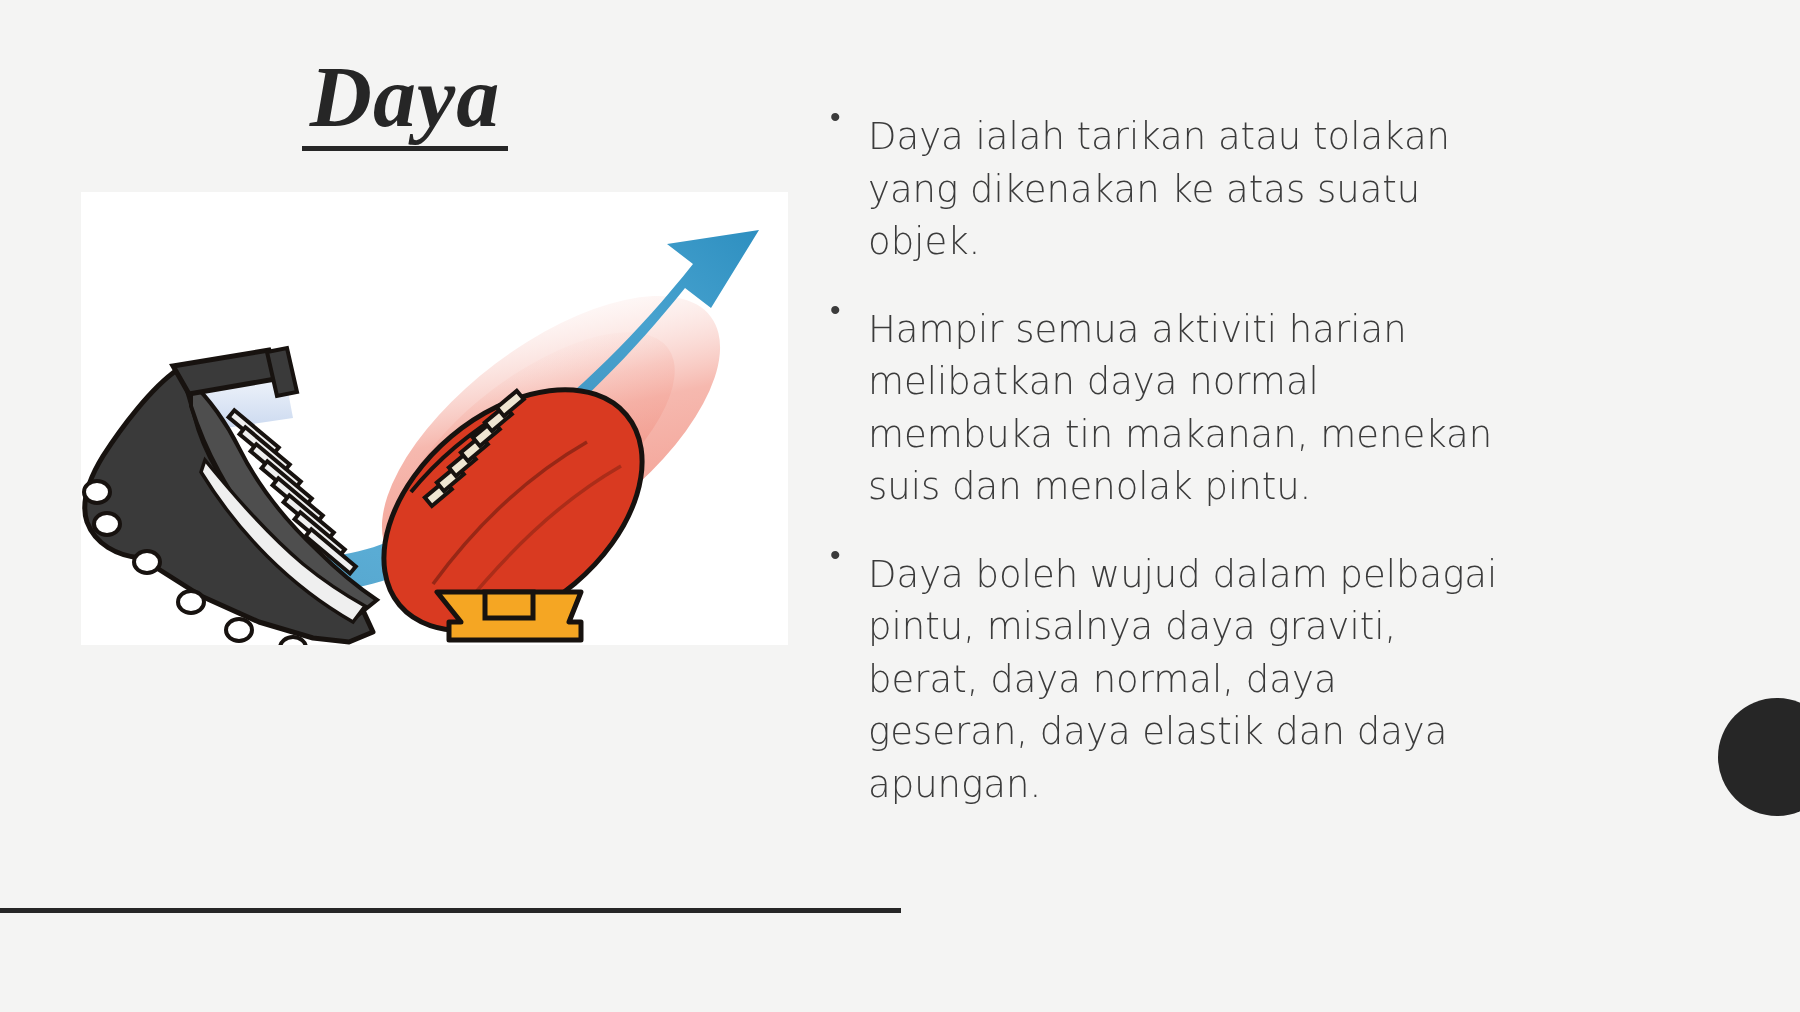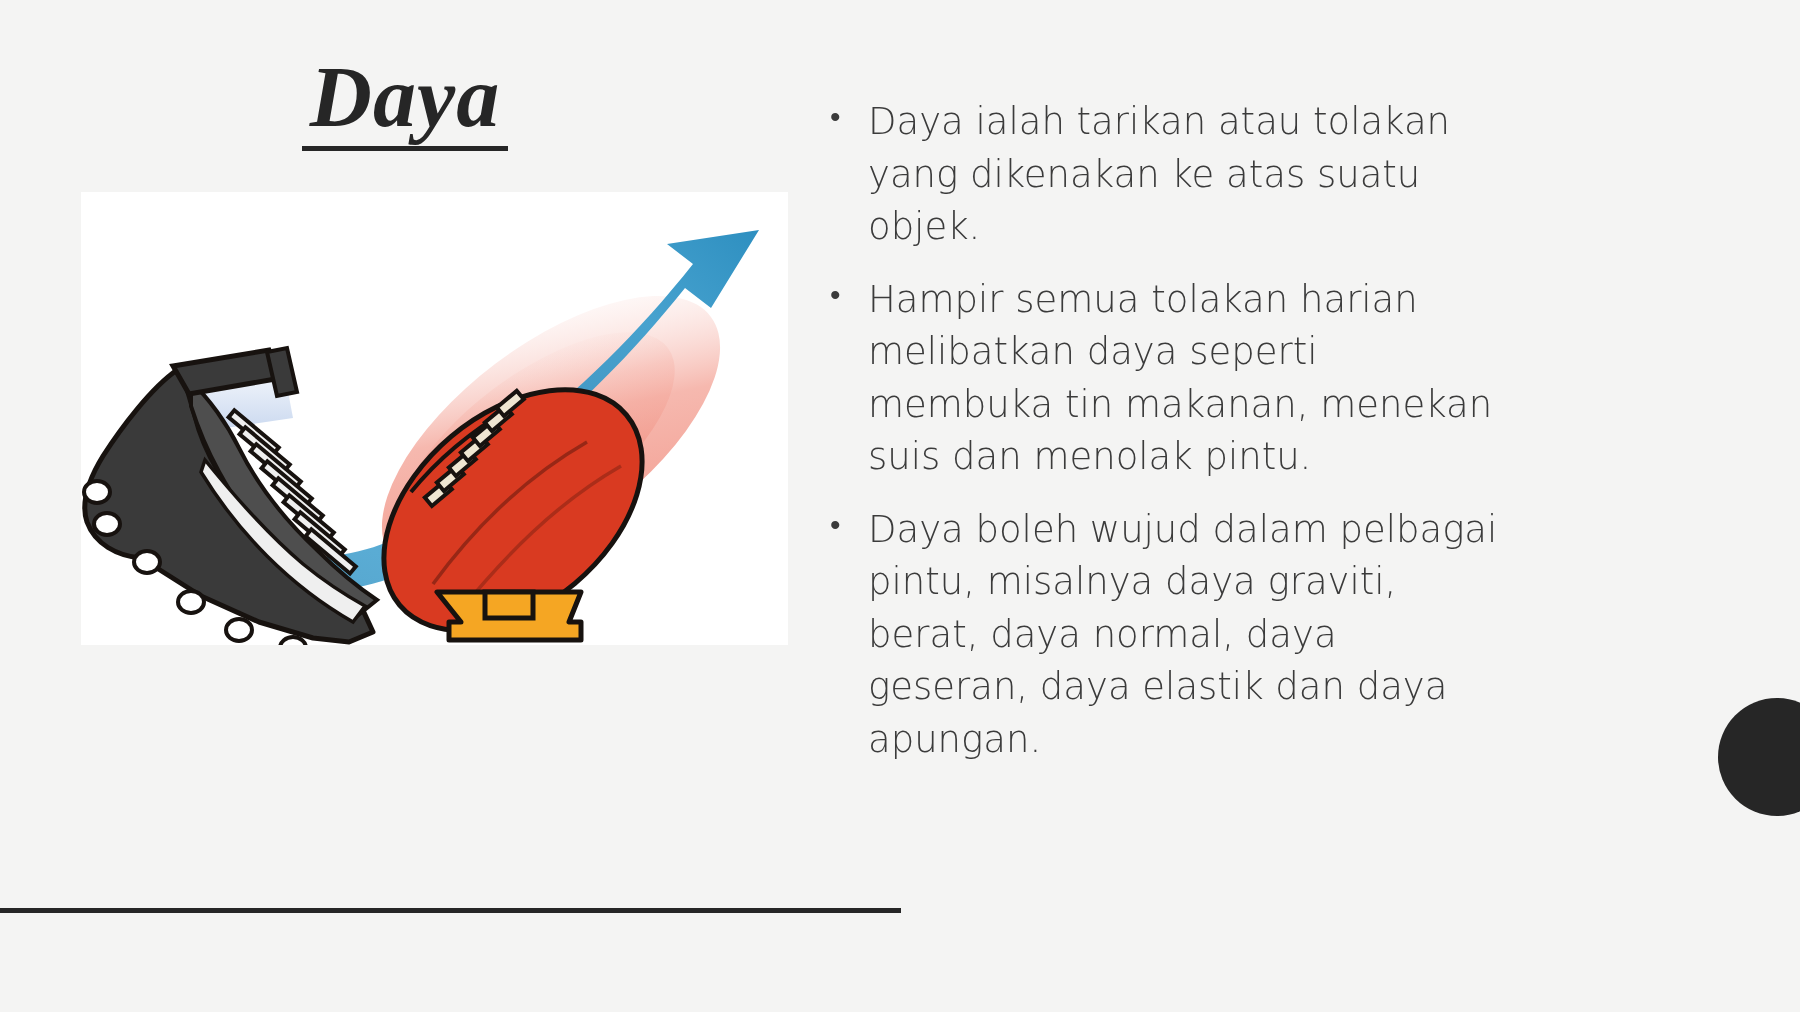--- a/index.html
+++ b/index.html
@@ -71,20 +71,21 @@
     width: 48px;
     font-size: 30px;
     line-height: 1.42;
     color: #3b3b3b;
     text-align: left;
     padding-left: 10px;
     box-sizing: border-box;
   }
   .bullet .txt {
     flex: 1 1 auto;
+    margin-top: 15px;
   }
 
   
   #rule {
     position: absolute;
     left: 0px;
     top: 908px;
     width: 901px;
     height: 5px;
     background: #262626;
@@ -209,21 +210,21 @@
 
   <div id="body">
 
     <div class="bullet">
       <span class="dot">•</span>
       <span class="txt">Daya ialah tarikan atau tolakan yang dikenakan ke atas suatu objek.</span>
     </div>
 
     <div class="bullet">
       <span class="dot">•</span>
-      <span class="txt">Hampir semua tolakan harian melibatkan daya seperti membuka tin makanan, menekan suis dan menolak pintu.</span>
+      <span class="txt">Hampir semua aktiviti harian melibatkan daya normal membuka tin makanan, menekan suis dan menolak pintu.</span>
     </div>
 
     <div class="bullet">
       <span class="dot">•</span>
       <span class="txt">Daya boleh wujud dalam pelbagai pintu, misalnya daya graviti, berat, daya normal, daya geseran, daya elastik dan daya apungan.</span>
     </div>
 
   </div>
 
   <div id="rule"></div>

